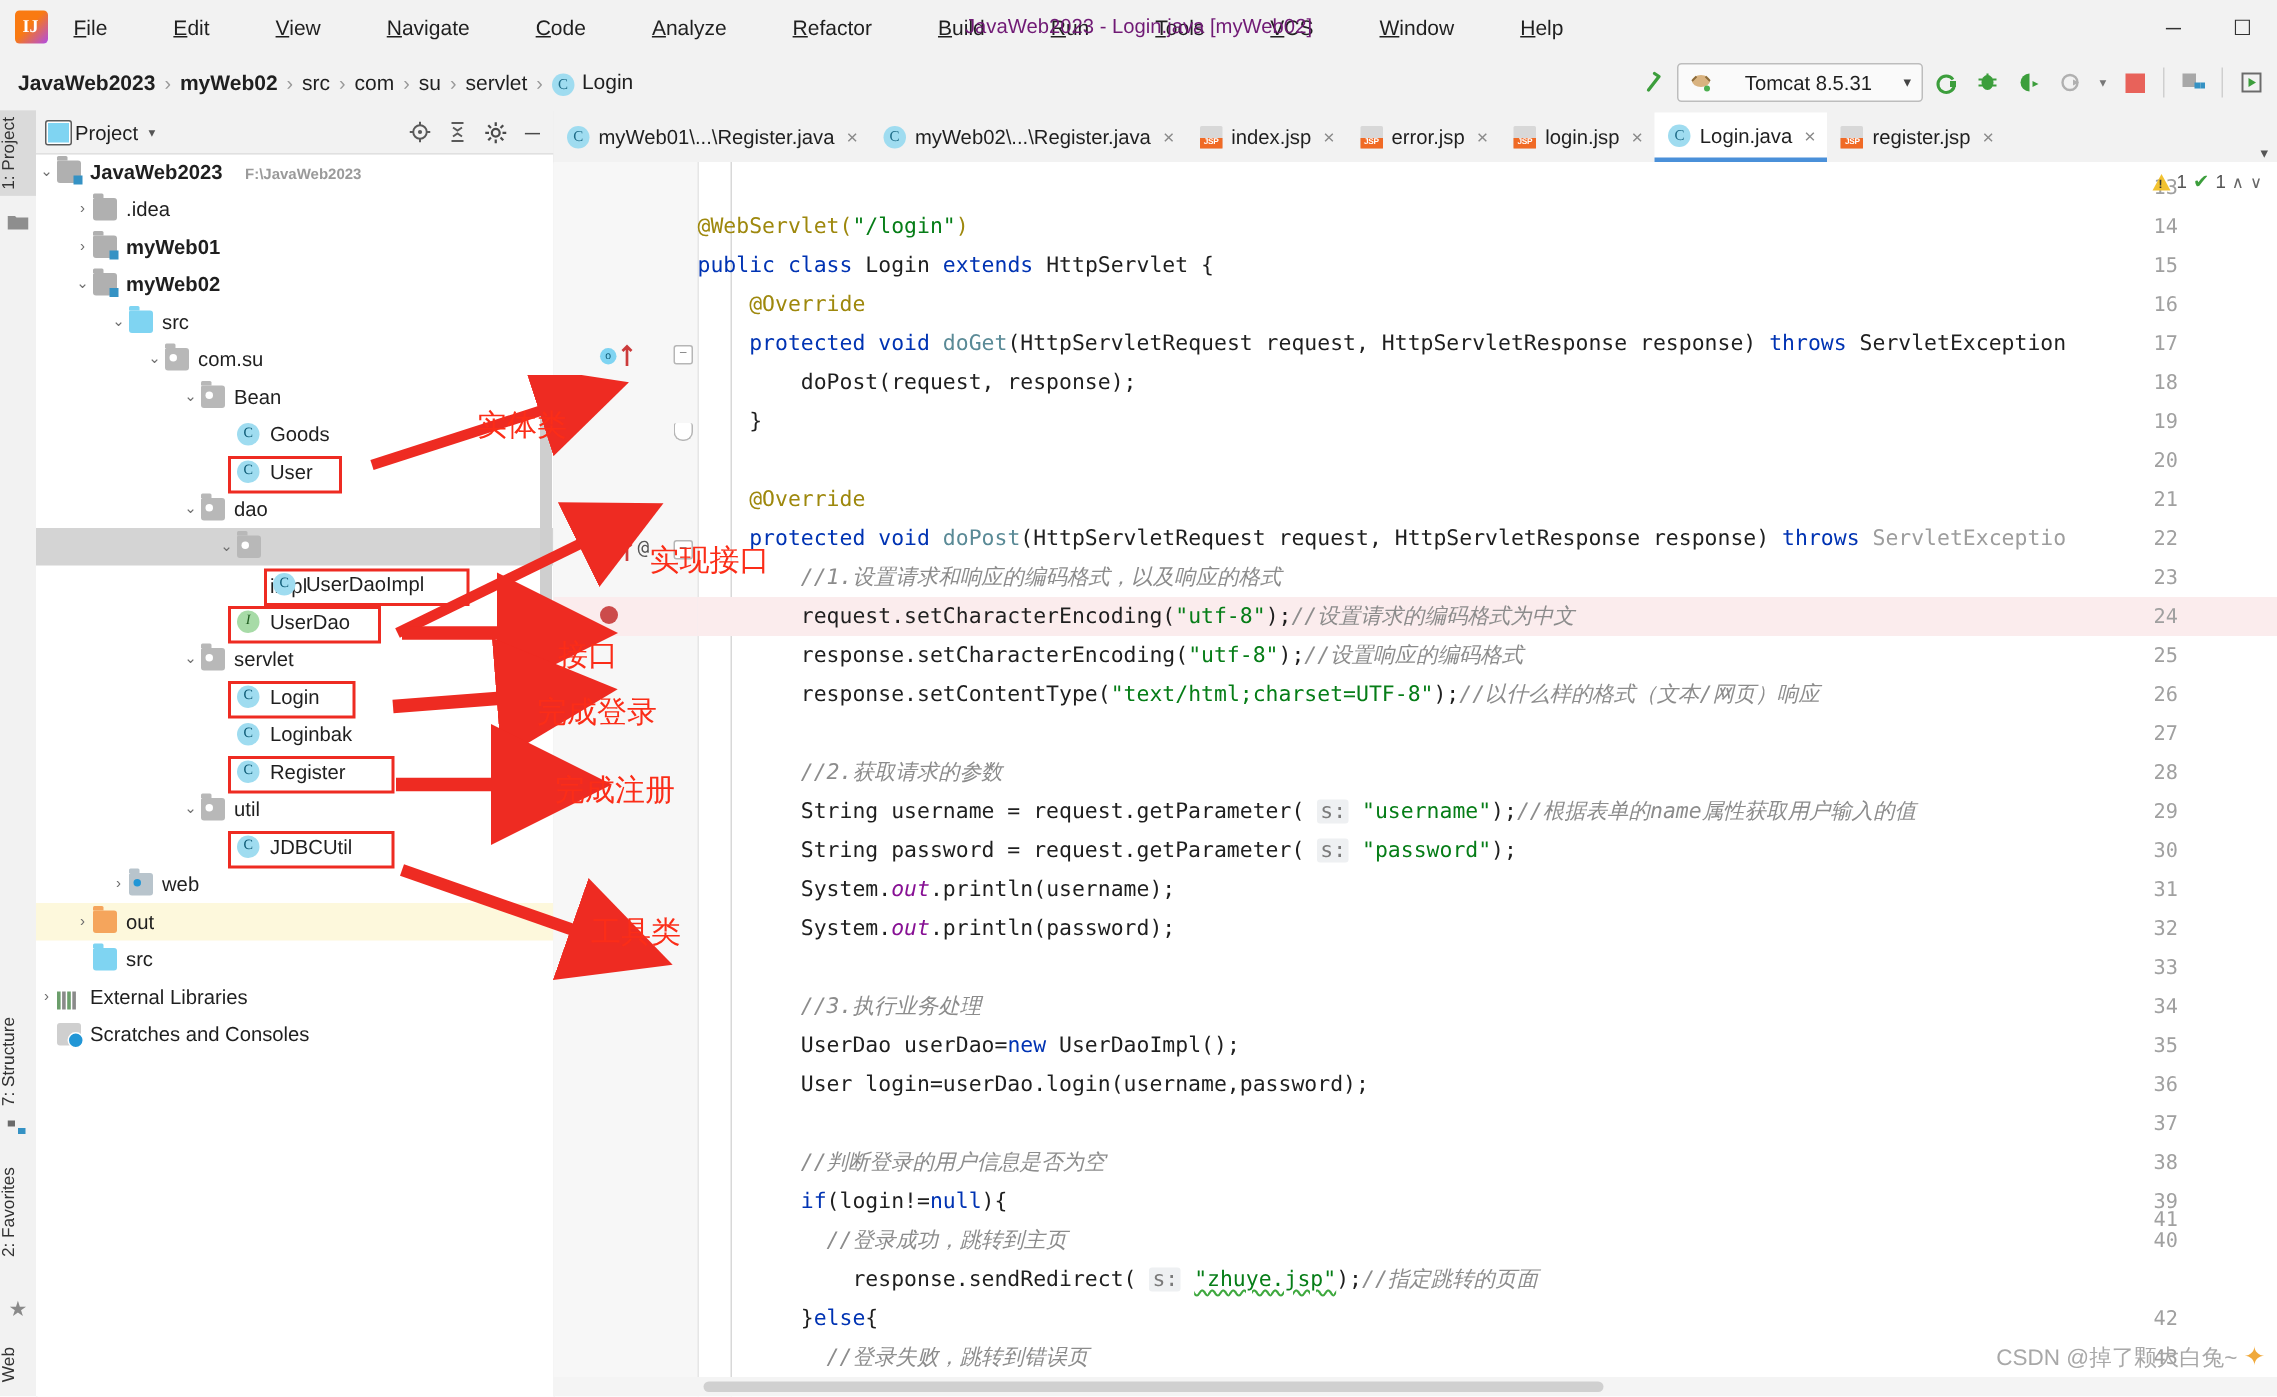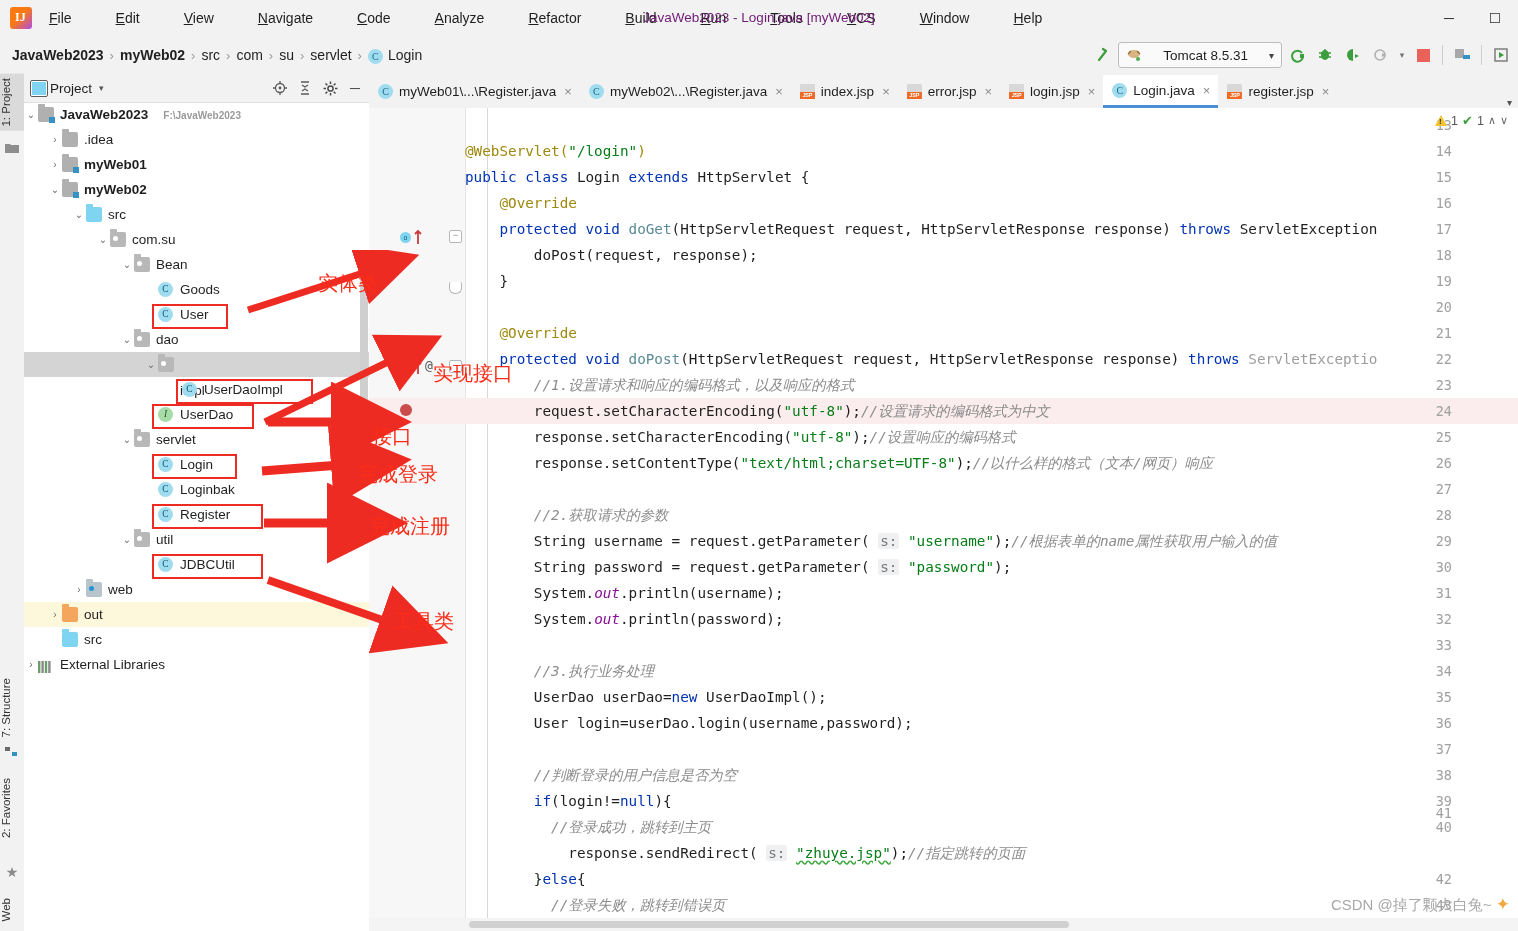--- a/index.html
+++ b/index.html
@@ -415,20 +415,26 @@
         </div>
         <div class="trow">
           <span class="arrow" style="left: 1px;">›</span>
           <span class="ic" style="left: 14px;"><svg width="15" height="14">
               <rect x="0" y="1" width="2.4" height="12" fill="#6b9e6b"></rect>
               <rect x="3.4" y="1" width="2.4" height="12" fill="#8a8a8a"></rect>
               <rect x="6.8" y="1" width="2.4" height="12" fill="#6b9e6b"></rect>
               <rect x="10.2" y="1" width="2.4" height="12" fill="#8a8a8a"></rect>
             </svg></span>
           <span class="tlabel" style="left: 36px;">External Libraries</span>
+        </div>
+        <div class="trow">
+          <span class="ic scr" style="left: 14px;">
+            <i></i>
+          </span>
+          <span class="tlabel" style="left: 36px;">Scratches and Consoles</span>
         </div>
       </div>
     <div class="vscroll-proj"></div>
   </div>
 
   <svg class="arrowsvg" style="left:0;top:250px;width:520px;height:420px;">
     <defs>
       <marker id="ah" markerWidth="9" markerHeight="9" refX="1" refY="4.5" orient="auto">
         <polygon points="0,0 9,4.5 0,9" fill="#ee2b22"></polygon>
       </marker>

